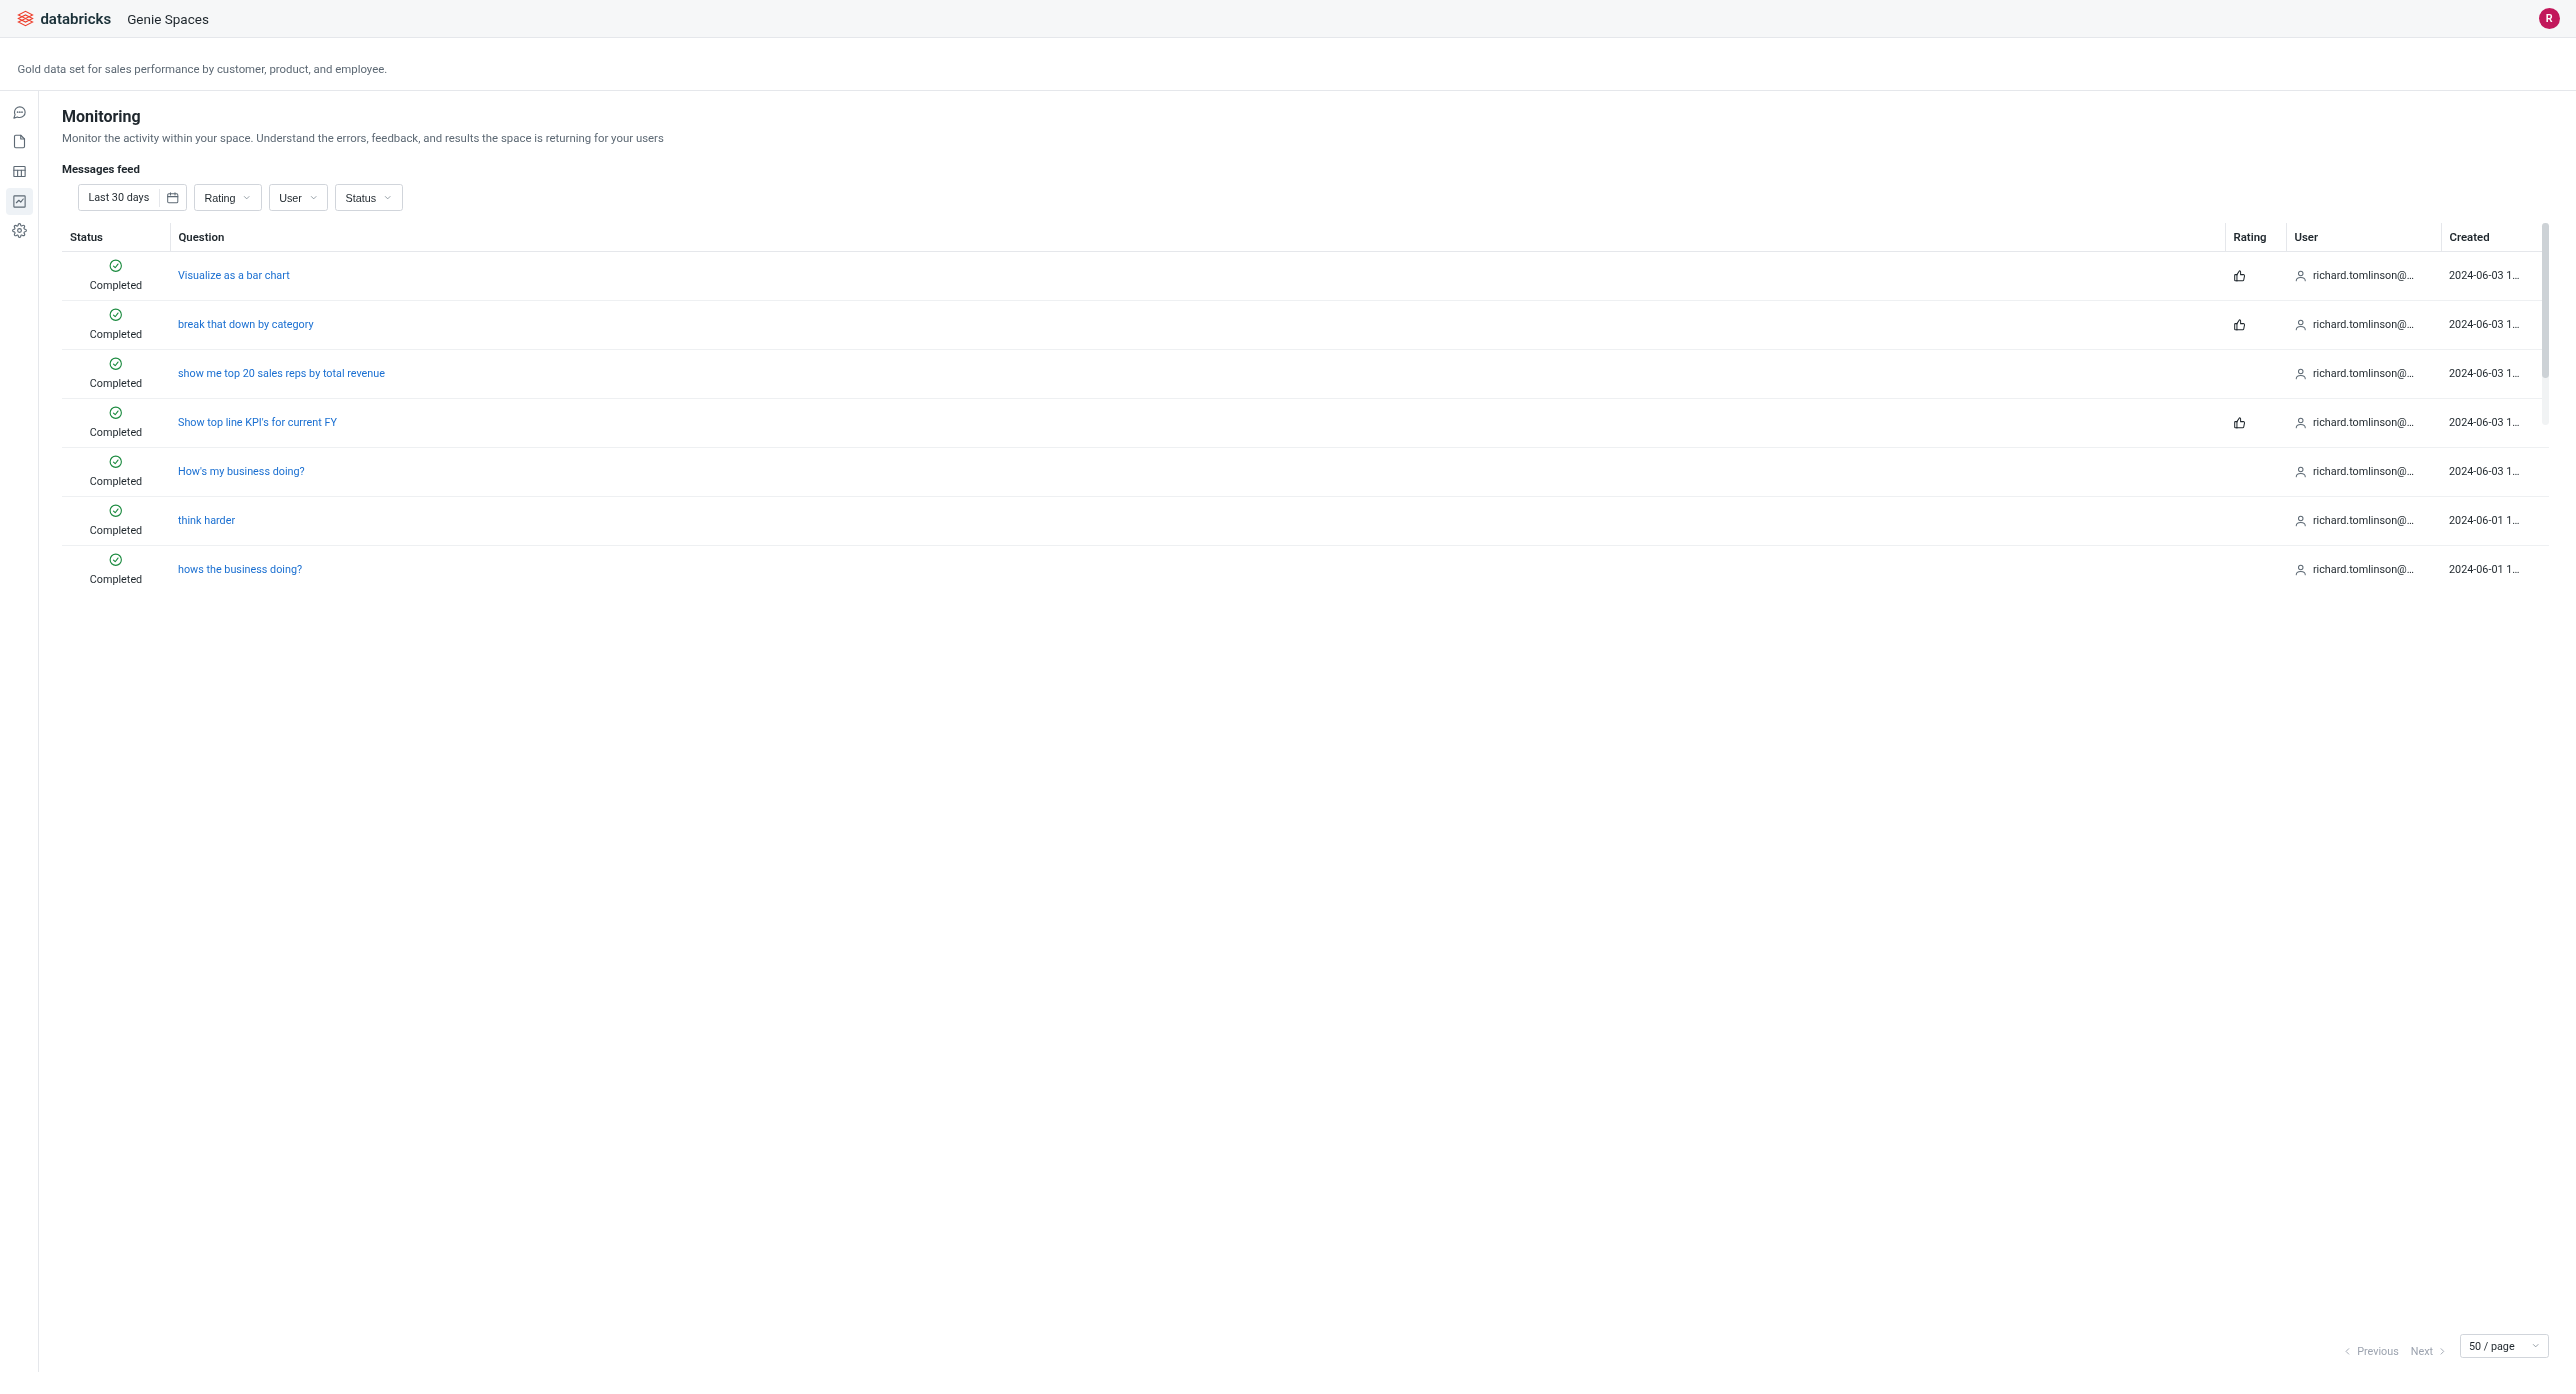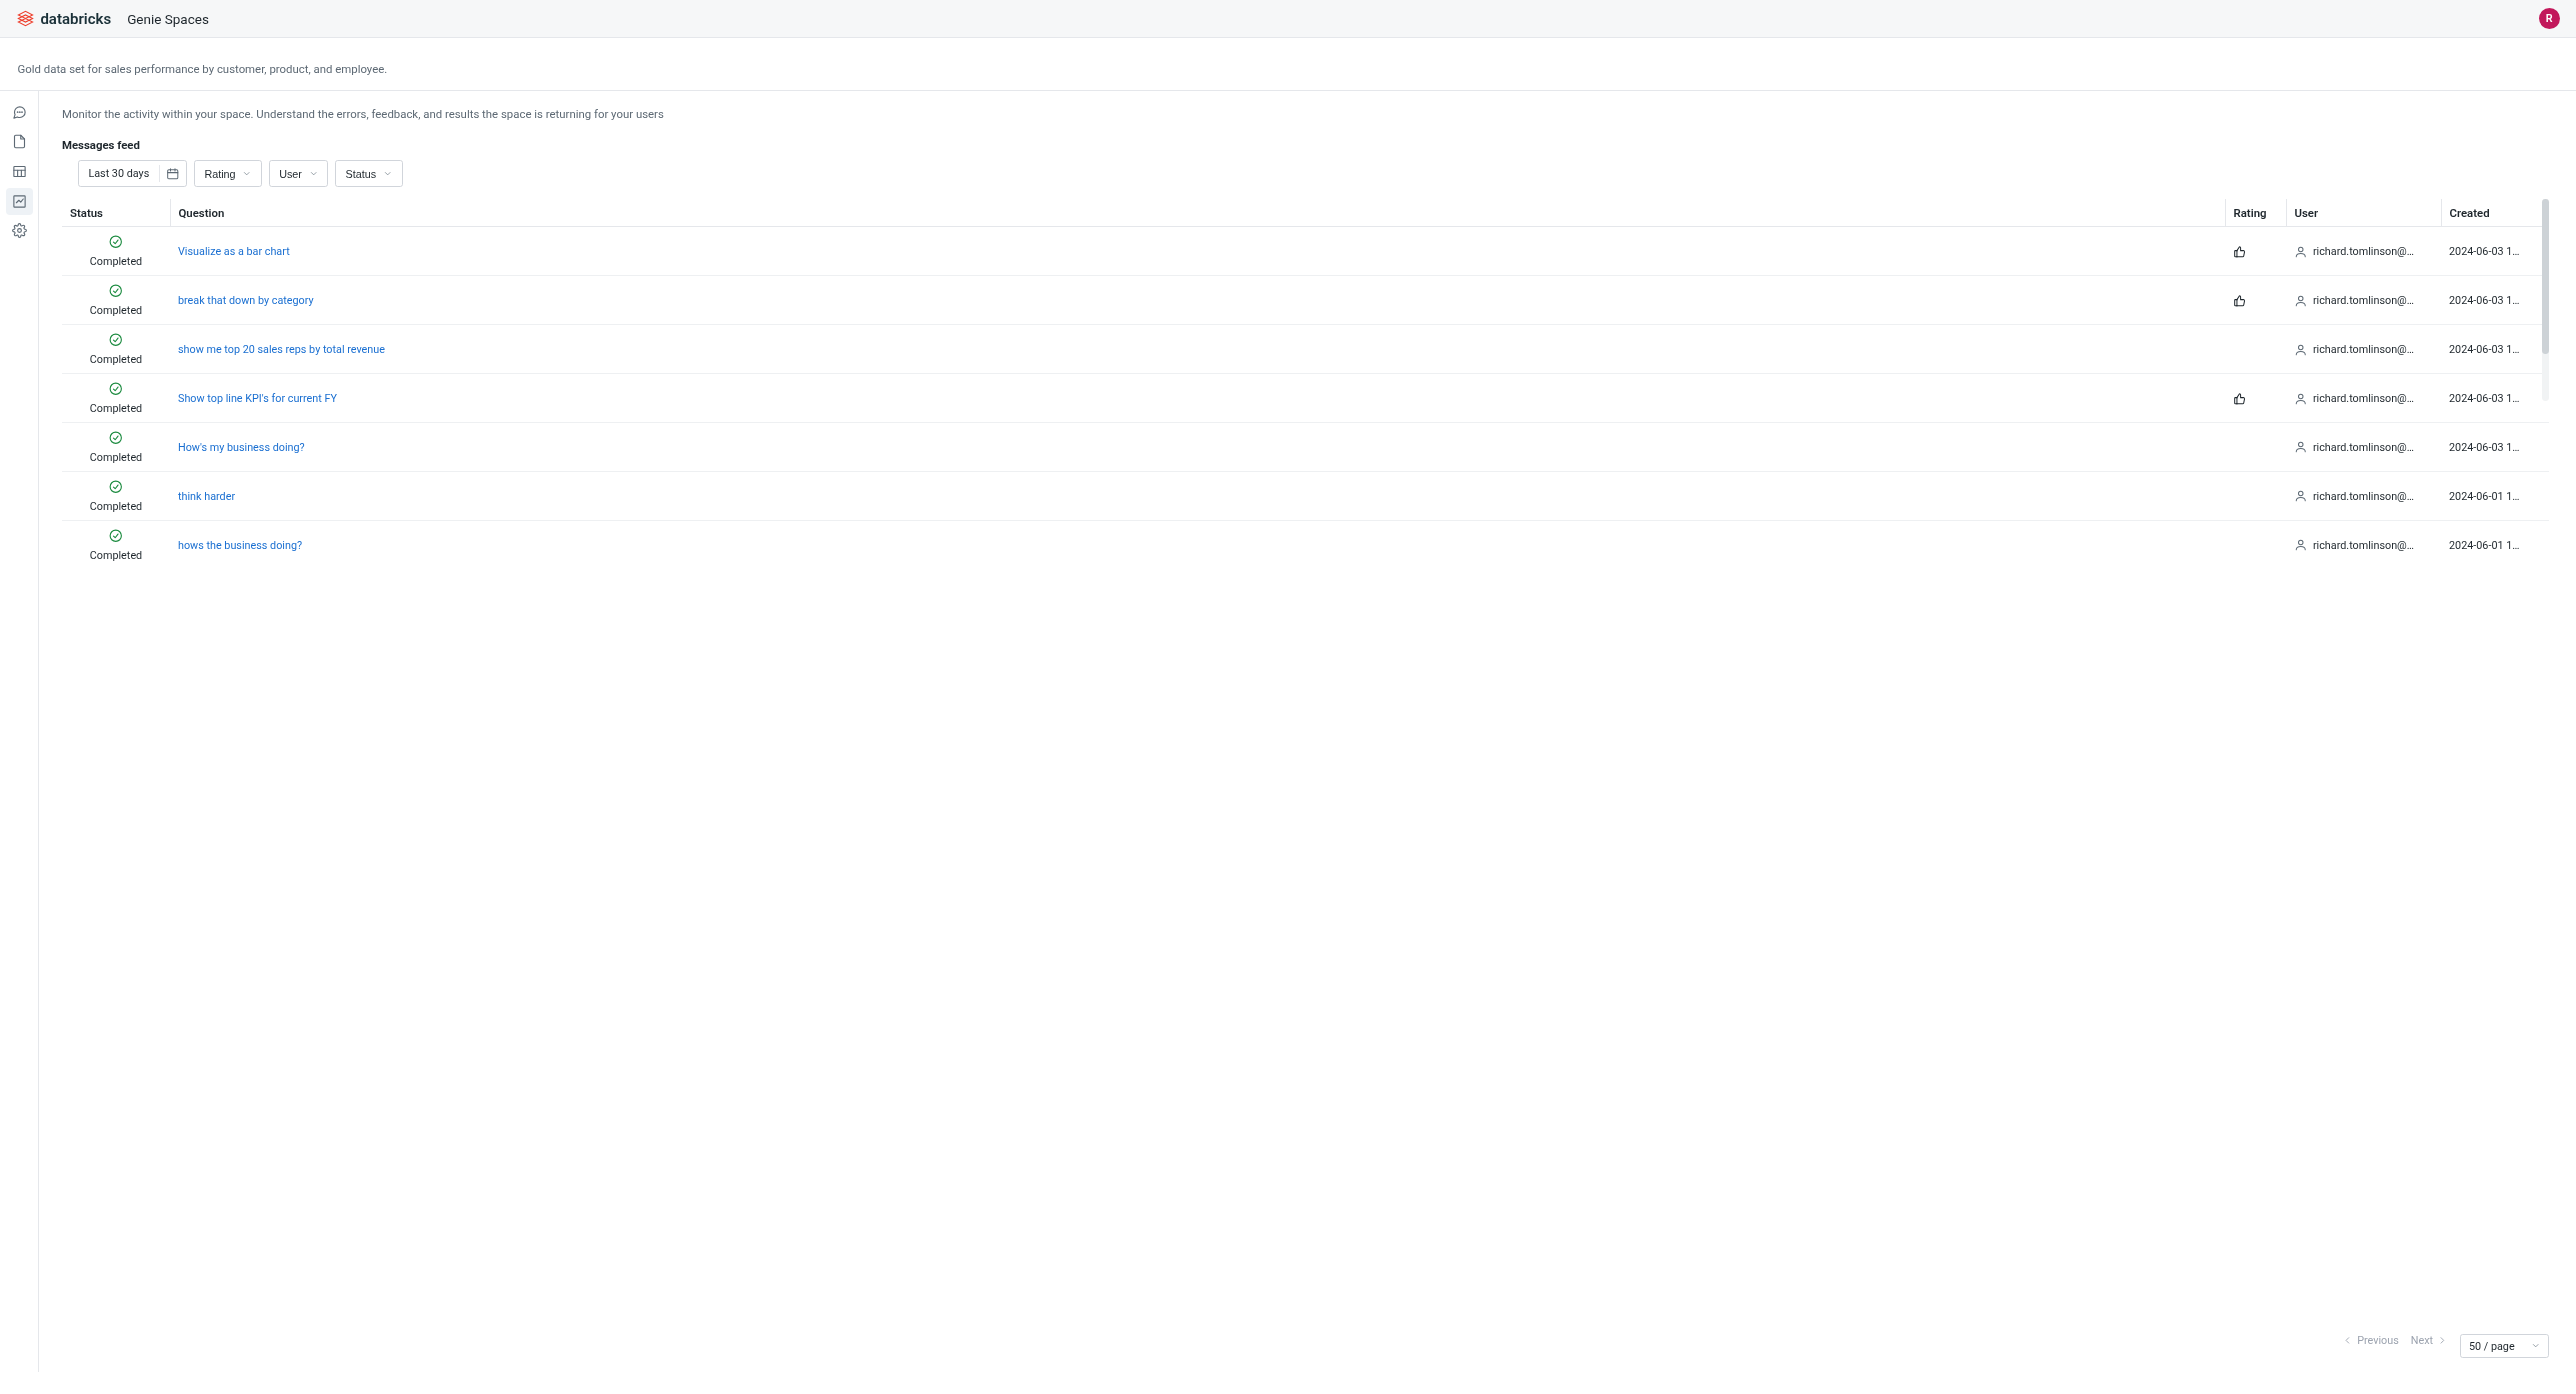--- a/index.html
+++ b/index.html
@@ -64,21 +64,21 @@
     .rating-cell svg { color: #1f272d; }
 
     
     .table tbody tr:last-child td { border-bottom: none; }
 
     
     .vscroll { position: absolute; right: 0; top: 0; width: 6.7px; height: 202px; background: #f1f3f4; border-radius: 3.4px; }
     .vscroll-thumb { position: absolute; top: 0; width: 6.7px; height: 155px; background: #cdd2d6; border-radius: 3.4px; }
 
     
-    .pager { position: absolute; right: 27px; bottom: 5.4px; display: flex; align-items: flex-start; gap: 12px; background: #fff; padding: 4px 0 8px 8px; }
+    .pager { position: absolute; right: 27px; bottom: 5.4px; display: flex; align-items: flex-end; gap: 12px; background: #fff; padding: 4px 0 8px 8px; }
     .pager-btn { display: flex; align-items: center; gap: 4px; color: #9ca3af; font-size: 10.8px; cursor: pointer; }
     .pager-select { border: 0.7px solid #d1d5db; border-radius: 2.7px; height: 24px; padding: 0 8px; display: flex; align-items: center; gap: 16px; font-size: 10.8px; cursor: pointer; }
 
     svg { display: block; }
   </style>
 </head>
 <body>
 
 <div class="topbar">
   <div class="topbar-logo">
@@ -131,20 +131,21 @@
     </div>
     <div class="rail-item">
       <svg width="15" height="15" viewBox="0 0 24 24" fill="none" stroke="currentColor" stroke-width="1.8" stroke-linecap="round" stroke-linejoin="round">
           <circle cx="12" cy="12" r="3"></circle>
           <path d="M19.4 15a1.65 1.65 0 0 0 .33 1.82l.06.06a2 2 0 1 1-2.83 2.83l-.06-.06a1.65 1.65 0 0 0-1.82-.33 1.65 1.65 0 0 0-1 1.51V21a2 2 0 0 1-4 0v-.09a1.65 1.65 0 0 0-1-1.51 1.65 1.65 0 0 0-1.82.33l-.06.06a2 2 0 1 1-2.83-2.83l.06-.06a1.65 1.65 0 0 0 .33-1.82 1.65 1.65 0 0 0-1.51-1H3a2 2 0 0 1 0-4h.09a1.65 1.65 0 0 0 1.51-1 1.65 1.65 0 0 0-.33-1.82l-.06-.06a2 2 0 1 1 2.83-2.83l.06.06a1.65 1.65 0 0 0 1.82.33h0a1.65 1.65 0 0 0 1-1.51V3a2 2 0 0 1 4 0v.09a1.65 1.65 0 0 0 1 1.51h0a1.65 1.65 0 0 0 1.82-.33l.06-.06a2 2 0 1 1 2.83 2.83l-.06.06a1.65 1.65 0 0 0-.33 1.82v0a1.65 1.65 0 0 0 1.51 1H21a2 2 0 0 1 0 4h-.09a1.65 1.65 0 0 0-1.51 1z"></path>
         </svg>
     </div>
   </div>
 
   <div class="main">
+    <h2 class="section-title">Monitoring</h2>
     <p class="section-desc">Monitor the activity within your space. Understand the errors, feedback, and results the space is returning for your users</p>
     <div class="feed-label">Messages feed</div>
 
     <div class="filters">
       <div class="filter-daterange">
         <span class="label">Last 30 days</span>
         <span class="divider"></span>
         <span class="calbtn">
           <svg width="13.5" height="13.5" viewBox="0 0 24 24" fill="none" stroke="currentColor" stroke-width="1.8" stroke-linecap="round" stroke-linejoin="round">
               <rect x="3" y="5" width="18" height="16" rx="2"></rect>

